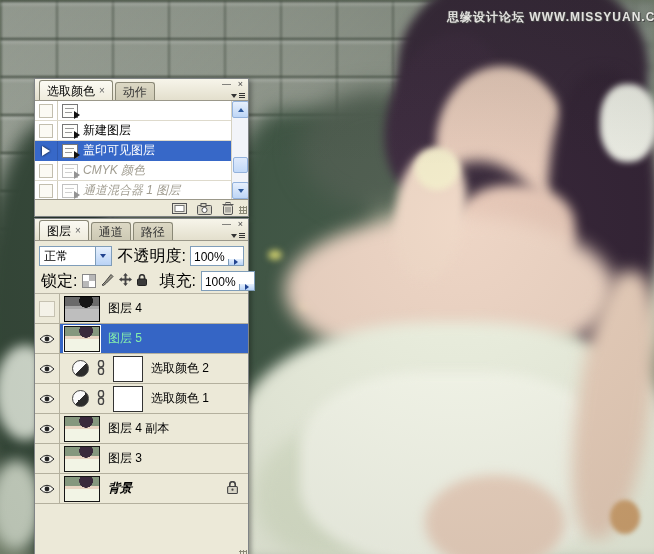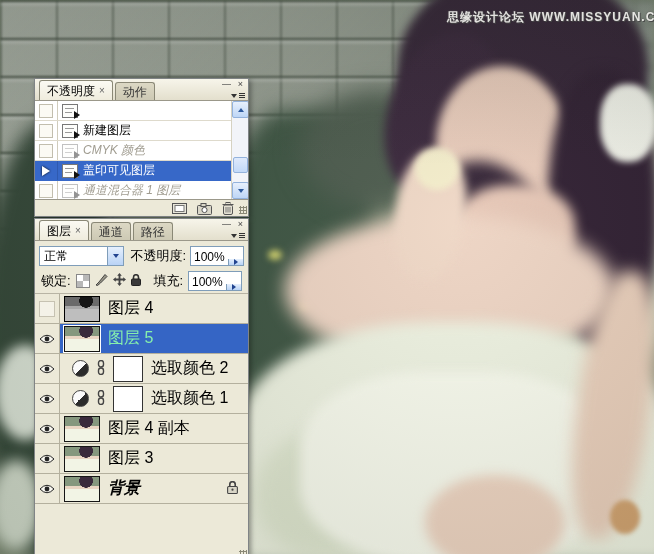--- a/index.html
+++ b/index.html
@@ -101,41 +101,41 @@
   .grip.hb{bottom:2px;} .grip.lb{bottom:2px;}
 
   
   .lrow1{display:flex;align-items:center;height:26px;padding:2px 4px 0 4px;gap:4px;}
   .combo{display:flex;width:92px;height:18px;border:1px solid #7f9db9;background:#fff;}
   .combo .cval{flex:1;padding:1px 4px;font-size:12px;}
   .dropbtn{width:15px;background:linear-gradient(#e6f0fd,#b9d3f6);border-left:1px solid #7f9db9;
     display:flex;align-items:center;justify-content:center;}
   .arr-down{width:0;height:0;border-left:3px solid transparent;border-right:3px solid transparent;border-top:4px solid #21438f;}
   .arr-right{width:0;height:0;border-top:3px solid transparent;border-bottom:3px solid transparent;border-left:4px solid #21438f;}
-  .ctl-label{font-size:13px;white-space:nowrap;margin-left:2px;}
+  .ctl-label{font-size:16px;white-space:nowrap;margin-left:2px;}
   .valbox{display:flex;width:52px;height:18px;border:1px solid #7f9db9;background:#fff;align-items:flex-end;}
   .valbox .cval{flex:1;padding:1px 3px;font-size:12px;text-align:left;}
   .lrow2{display:flex;align-items:center;height:24px;padding:0 4px;gap:5px;border-bottom:1px solid #b8b4a4;}
   .lockicons{display:flex;align-items:center;gap:5px;}
   .checker{width:12px;height:12px;border:1px solid #888;
     background:conic-gradient(#b8b8b8 25%,#fff 0 50%,#b8b8b8 0 75%,#fff 0);}
   .spacer{flex:1;}
 
   
   .llist{background:#ECE9D8;}
   .lrow{display:flex;align-items:center;height:29px;border-bottom:1px solid #b4b09e;position:relative;}
   .lrow .eyecell{width:24px;align-self:stretch;border-right:1px solid #b4b09e;display:flex;align-items:center;justify-content:center;background:#ECE9D8;}
   .lrow.selected{background:#3565C5;}
   .lrow.selected .lname{color:#86efac;}
   .thumb{width:34px;height:24px;border:1px solid #151515;margin-left:4px;flex:none;background:
     radial-gradient(circle at 62% 16%, #3a2a3c 0 23%, transparent 24%),
     linear-gradient(180deg,#85977e 0 36%,#e9d5c3 36% 52%,#f2f4e5 52%);}
   .thumb.gray{filter:grayscale(1) brightness(.75) contrast(1.15);}
   .thumb.sel{outline:1px solid #fff;}
-  .lname{margin-left:8px;font-size:16px;white-space:nowrap;}
+  .lname{margin-left:8px;font-size:12px;white-space:nowrap;}
   .lname.italic{font-style:italic;font-weight:bold;}
   .adjcircle{width:15px;height:15px;border-radius:50%;border:1px solid #444;margin-left:12px;flex:none;
     background:linear-gradient(135deg,#fafafa 50%,#2b2b2b 50%);}
   .chain{margin-left:8px;flex:none;}
   .maskthumb{width:28px;height:24px;background:#fff;border:1px solid #333;margin-left:8px;flex:none;}
   .emptyeye{width:14px;height:14px;border:1px solid #c6c2b2;background:#f4f2e8;}
   .bglock{margin-left:auto;margin-right:10px;}
   .lrest{position:relative;height:100%;background:#ECE9D8;}
 </style>
 </head>
@@ -171,21 +171,21 @@
     <div class="ph knee"></div>
     <div class="ph bracelet"></div>
     <div class="ph vign"></div>
   </div>
 
   <div class="watermark">思缘设计论坛 WWW.MISSYUAN.COM</div>
 
   <div class="panel history">
     <div class="tabstrip">
       <div class="tab active">
-        <span>不透明度</span>
+        <span>选取颜色</span>
         <span class="x">×</span>
       </div>
       <div class="tab">
         <span>动作</span>
       </div>
       <div class="winbtns">
         <span class="winbtn">—</span>
         <span class="winbtn">×</span>
       </div>
       <div class="menubtn">
@@ -201,33 +201,33 @@
           </span>
         <span class="hicon"></span>
       </div>
       <div class="hrow">
         <span class="chk">
             <span class="chkbox"></span>
           </span>
         <span class="hicon"></span>
         <span class="hlabel">新建图层</span>
       </div>
+      <div class="hrow selected">
+        <span class="chk">
+            <span class="pointer"></span>
+          </span>
+        <span class="hicon"></span>
+        <span class="hlabel">盖印可见图层</span>
+      </div>
       <div class="hrow undone">
         <span class="chk">
             <span class="chkbox"></span>
           </span>
         <span class="hicon"></span>
         <span class="hlabel">CMYK 颜色</span>
-      </div>
-      <div class="hrow selected">
-        <span class="chk">
-            <span class="pointer"></span>
-          </span>
-        <span class="hicon"></span>
-        <span class="hlabel">盖印可见图层</span>
       </div>
       <div class="hrow undone">
         <span class="chk">
             <span class="chkbox"></span>
           </span>
         <span class="hicon"></span>
         <span class="hlabel">通道混合器 1 图层</span>
       </div>
       <div class="vscroll">
         <div class="sbtn up">

